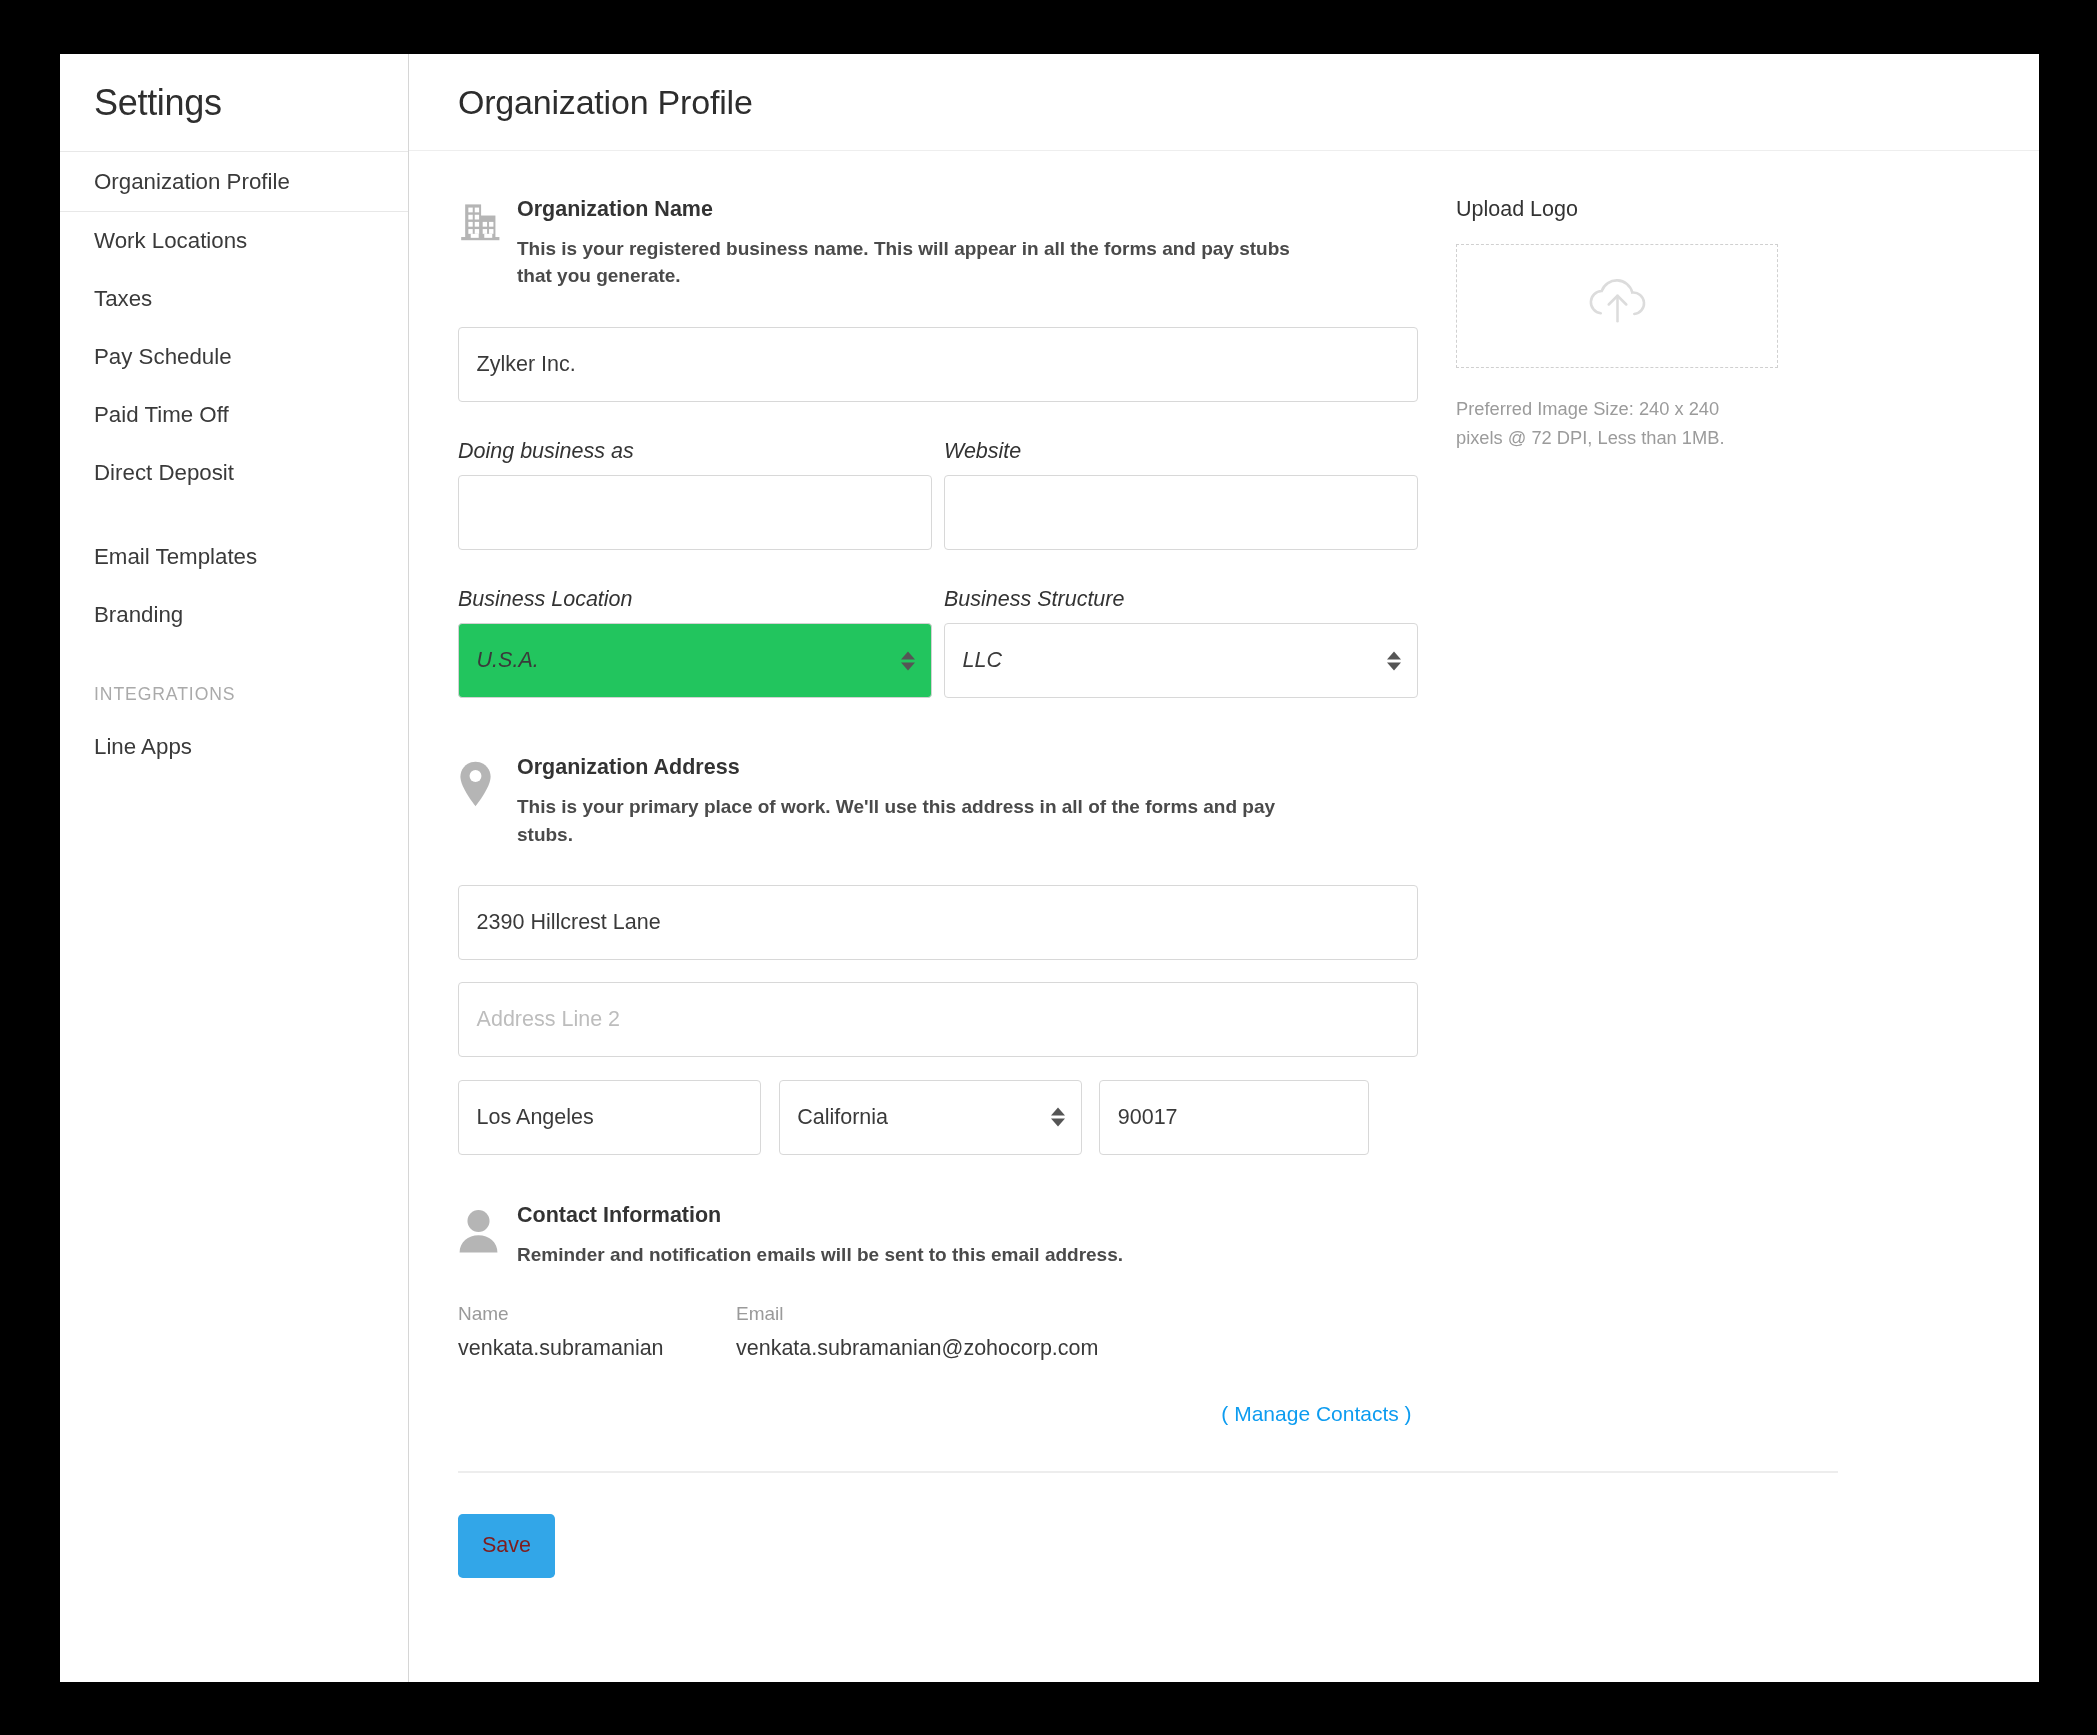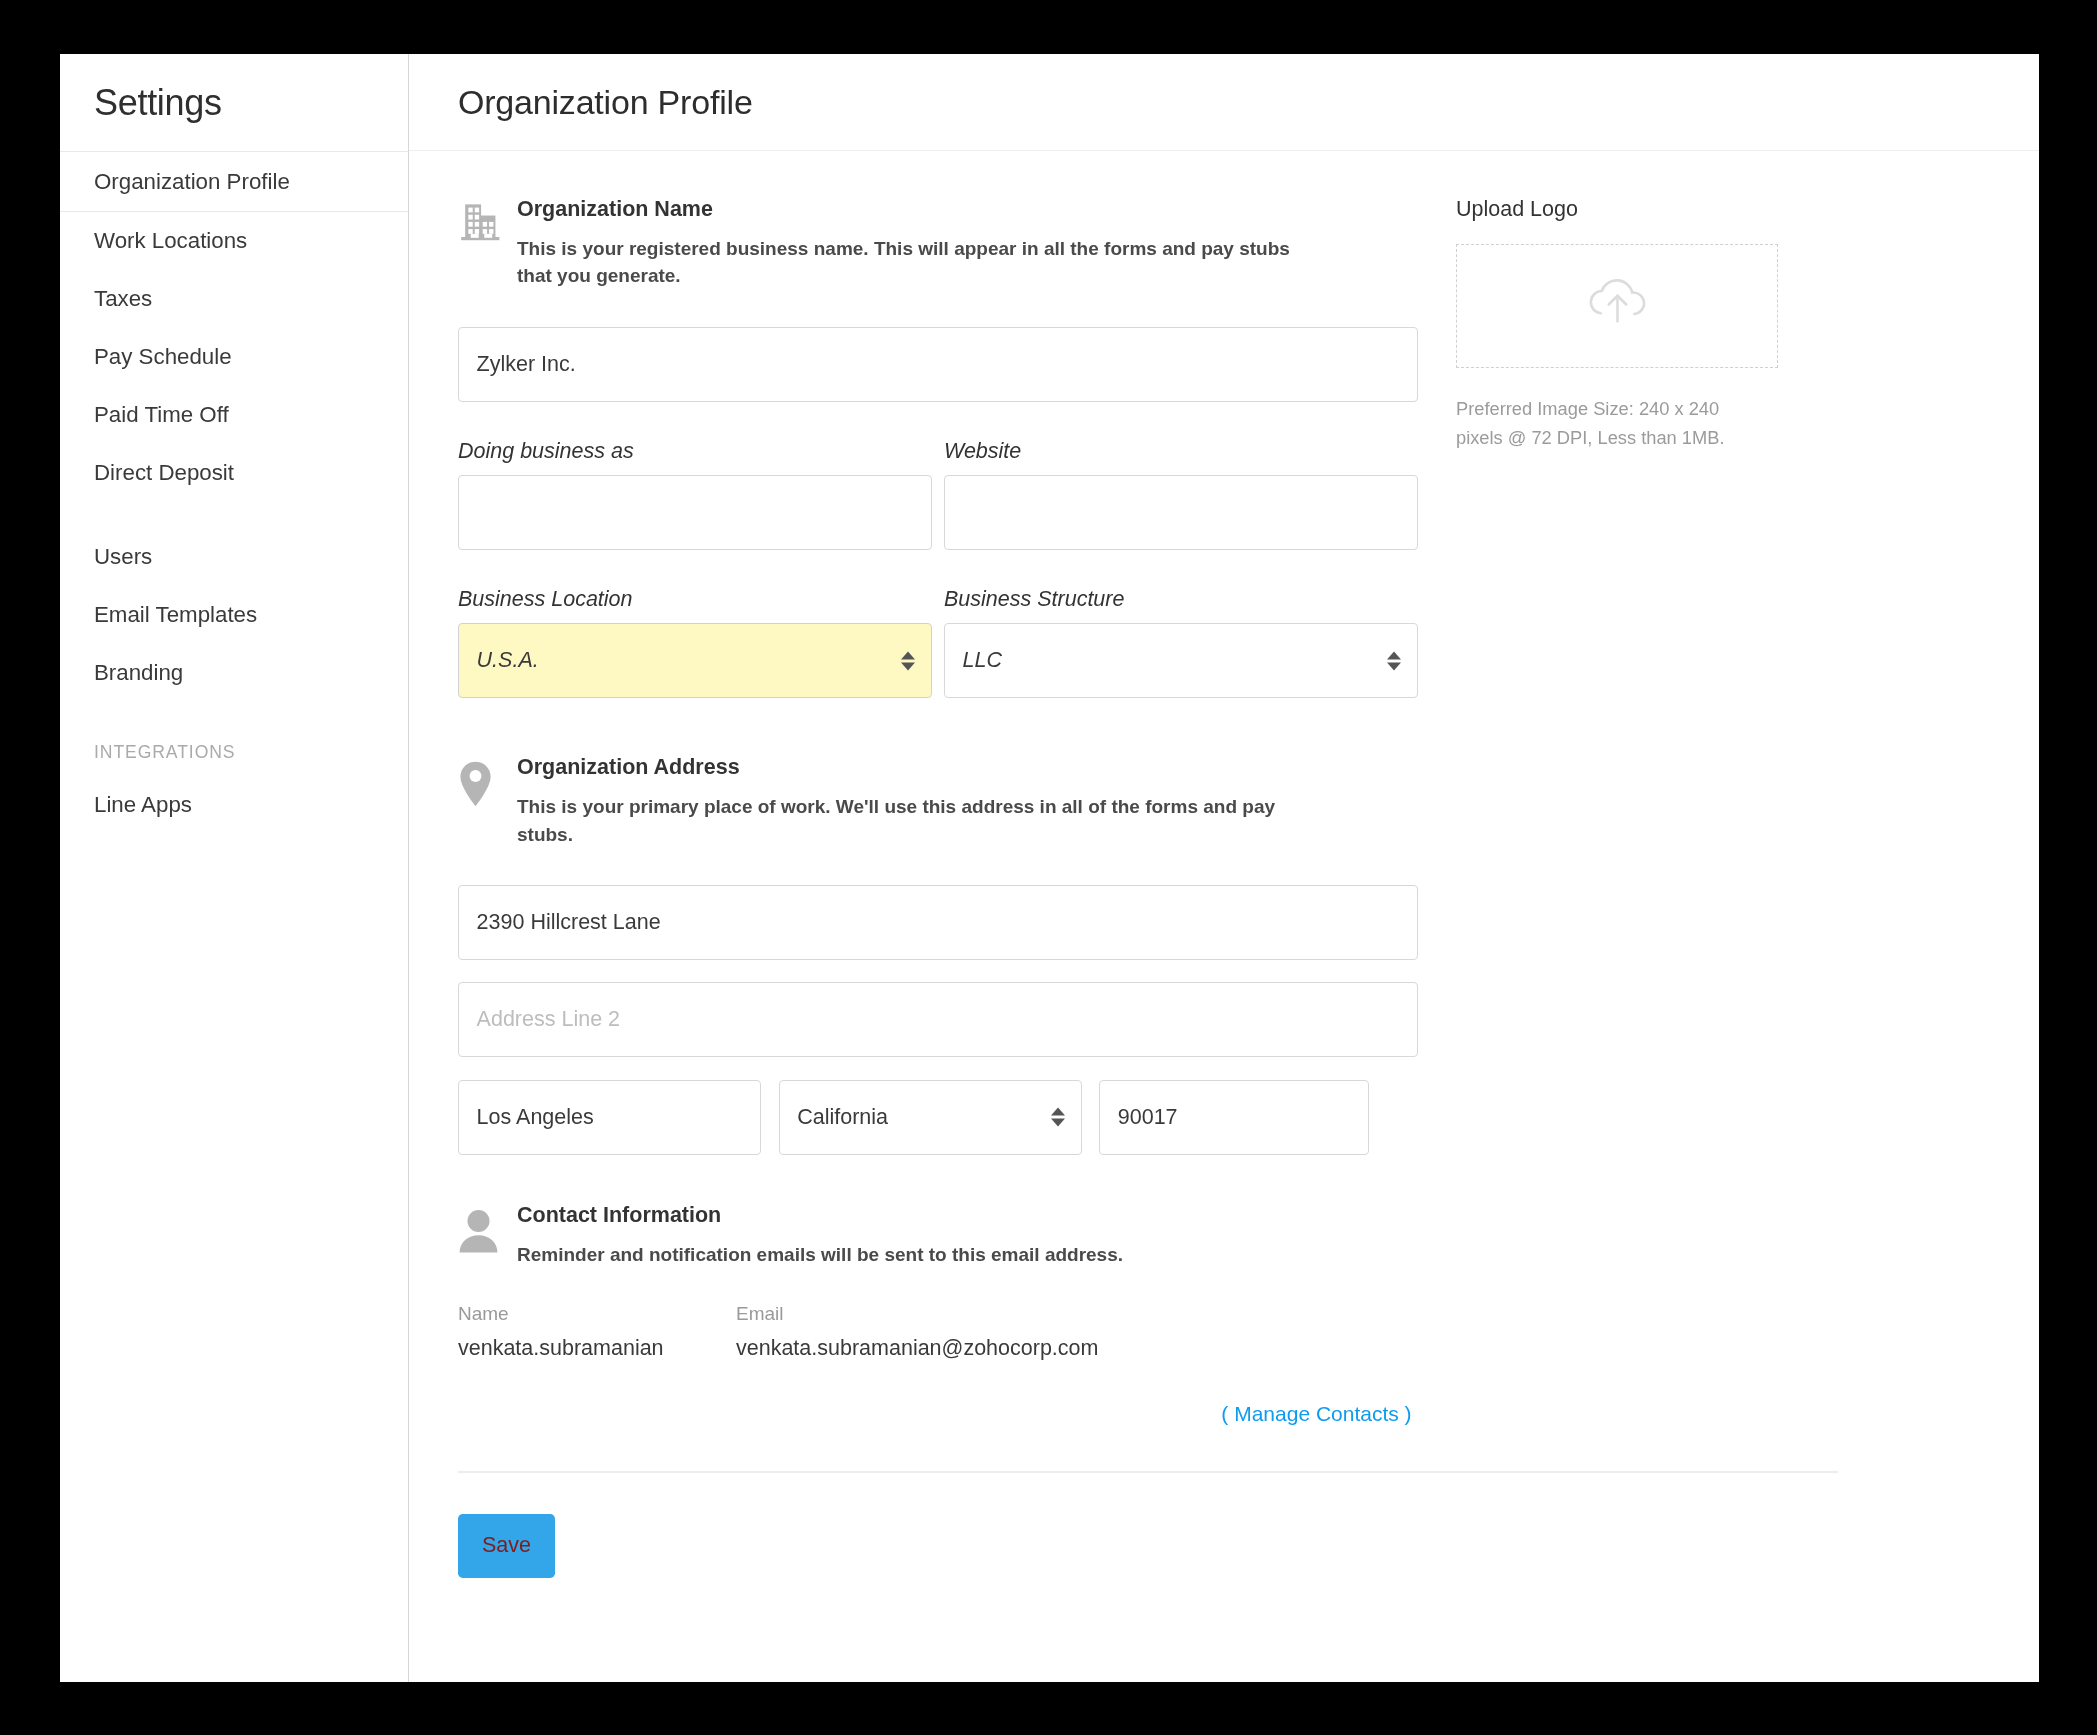--- a/index.html
+++ b/index.html
@@ -125,21 +125,21 @@
     background: #ffffff;
     font-size: 21.5px;
     color: #3a3a3a;
     padding: 0 17.6px;
     font-family: "Liberation Sans", sans-serif;
     display: flex;
     align-items: center;
     position: relative;
   }
   .input-box.placeholder { color: #bdbdbd; }
-  .select-box.disabled { background: #fef9c3; border-color: #d2d2d2; }
+  .select-box.disabled { background: #22c55e; border-color: #d2d2d2; }
   .select-arrows {
     position: absolute;
     right: 16px; top: 50%;
     transform: translateY(-50%);
     display: flex; flex-direction: column;
     align-items: center; gap: 3.2px;
   }
   .arrow-up, .arrow-dn {
     width: 0; height: 0;
     border-left: 7.2px solid transparent;
@@ -225,23 +225,20 @@
       <li class="nav-item">
         <span>Pay Schedule</span>
       </li>
       <li class="nav-item">
         <span>Paid Time Off</span>
       </li>
       <li class="nav-item">
         <span>Direct Deposit</span>
       </li>
       <li class="nav-gap"></li>
-      <li class="nav-item">
-        <span>Users</span>
-      </li>
       <li class="nav-item">
         <span>Email Templates</span>
       </li>
       <li class="nav-item">
         <span>Branding</span>
       </li>
       <li class="nav-gap"></li>
       <li class="nav-section-label">INTEGRATIONS</li>
       <li class="nav-item">
         <span>Line Apps</span>

